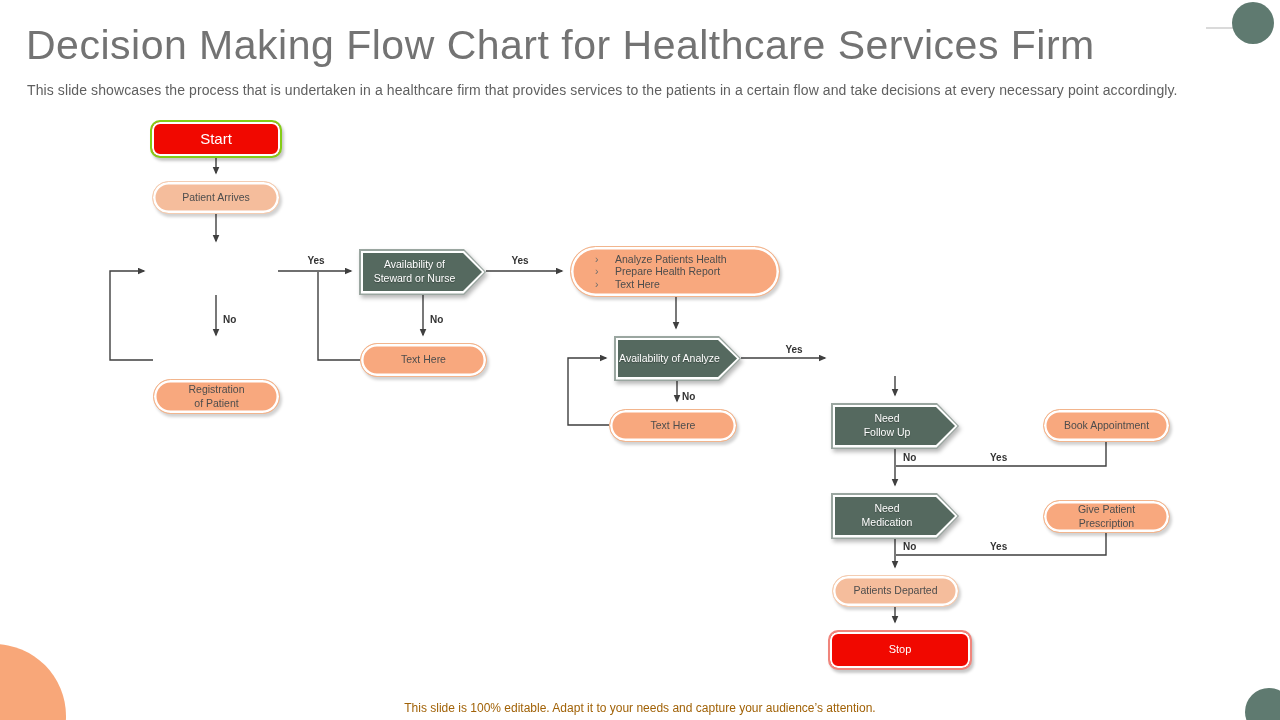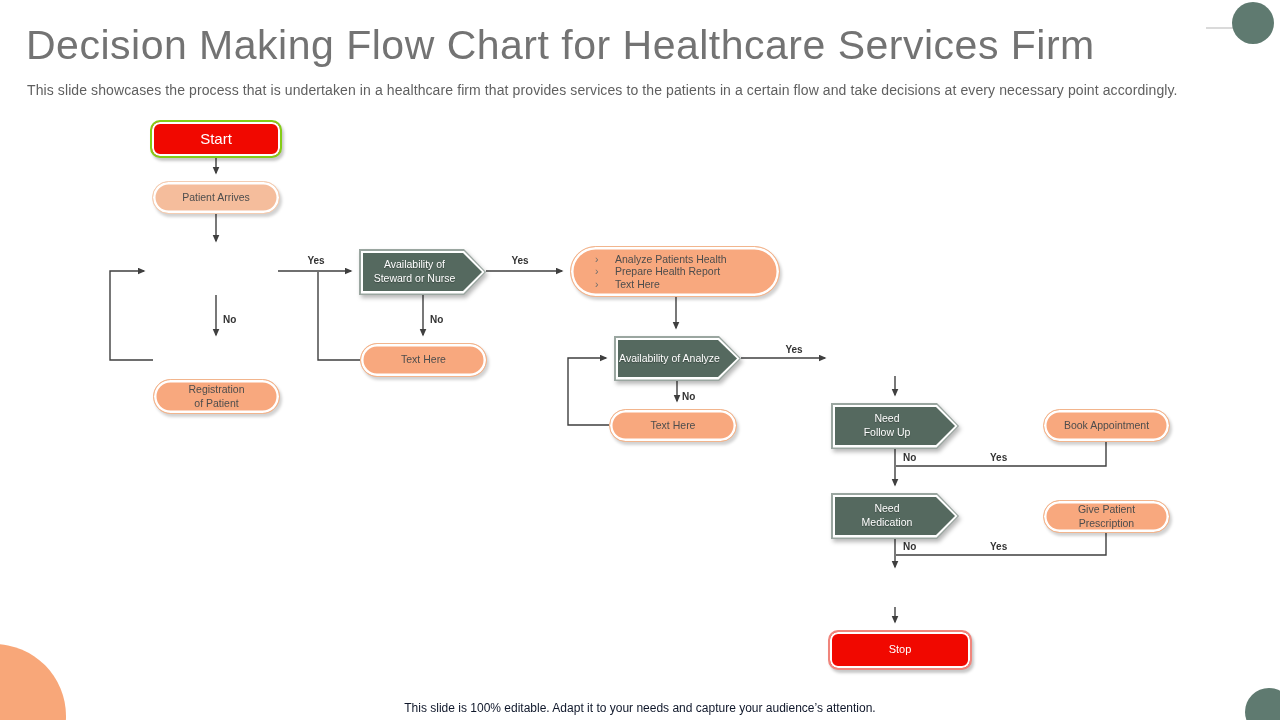--- a/index.html
+++ b/index.html
@@ -3,21 +3,21 @@
 <meta charset="utf-8">
 <style>
   html,body{margin:0;padding:0;background:#e8e8e8;}
   .slide{position:relative;width:1280px;height:720px;background:#ffffff;overflow:hidden;
          font-family:"Liberation Sans", sans-serif;}
 
   
   .title{position:absolute;left:26px;top:22px;font-size:41px;font-weight:400;color:#737373;
          letter-spacing:.5px;white-space:nowrap;}
   .subtitle{position:absolute;left:27px;top:82px;font-size:14px;color:#5f5f5f;letter-spacing:.1px;}
-  .footer{position:absolute;left:0;top:701px;width:100%;text-align:center;font-size:12px;color:#0f172a;}
+  .footer{position:absolute;left:0;top:701px;width:100%;text-align:center;font-size:12px;color:#a16207;}
 
   
   .deco{position:absolute;border-radius:50%;}
   .deco-line{position:absolute;left:1206px;top:27px;width:48px;height:2px;background:#dadada;}
   .circle-tr{left:1232px;top:2px;width:42px;height:42px;background:#5f7a70;}
   .circle-br{left:1245px;top:688px;width:48px;height:48px;background:#5f7a70;}
   .circle-bl{left:-78px;top:644px;width:144px;height:144px;background:#f8a779;}
 
   
   .node{position:absolute;box-sizing:border-box;display:flex;align-items:center;justify-content:center;
@@ -159,17 +159,18 @@
     <i class="pg"></i>
       <i class="pw"></i>
       <i class="pf"></i>
     <span class="lbl">Need
 Medication</span>
   </div>
 
   <div class="node peach" style="left:1043px;top:500px;width:127px;height:33px;">Give Patient
 Prescription</div>
 
+  <div class="node peach light" style="left:832px;top:575px;width:127px;height:32px;">Patients  Departed</div>
 
   <div class="node red stop" style="left:828px;top:630px;width:144px;height:40px;">Stop</div>
 
   <div class="footer">This slide is 100% editable. Adapt it to your needs and capture your audience’s attention.</div>
 </div>
 
 </body></html>

